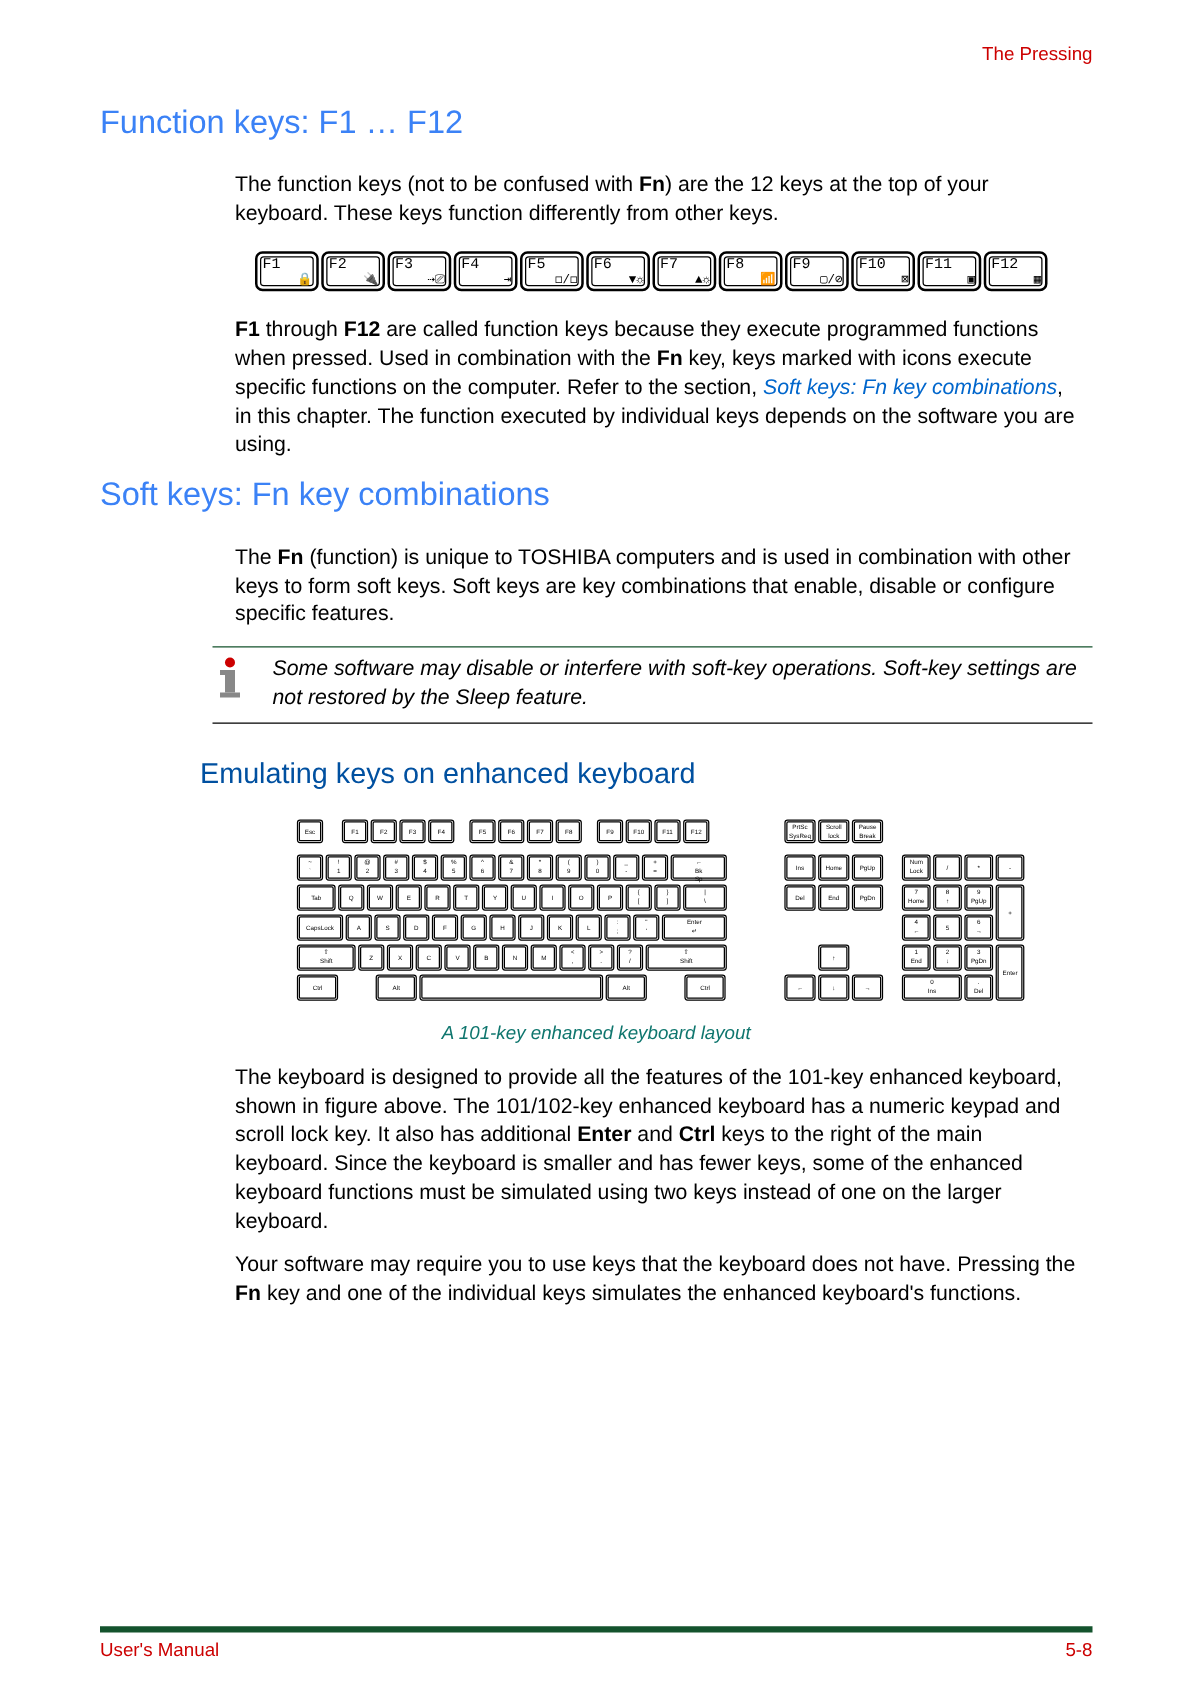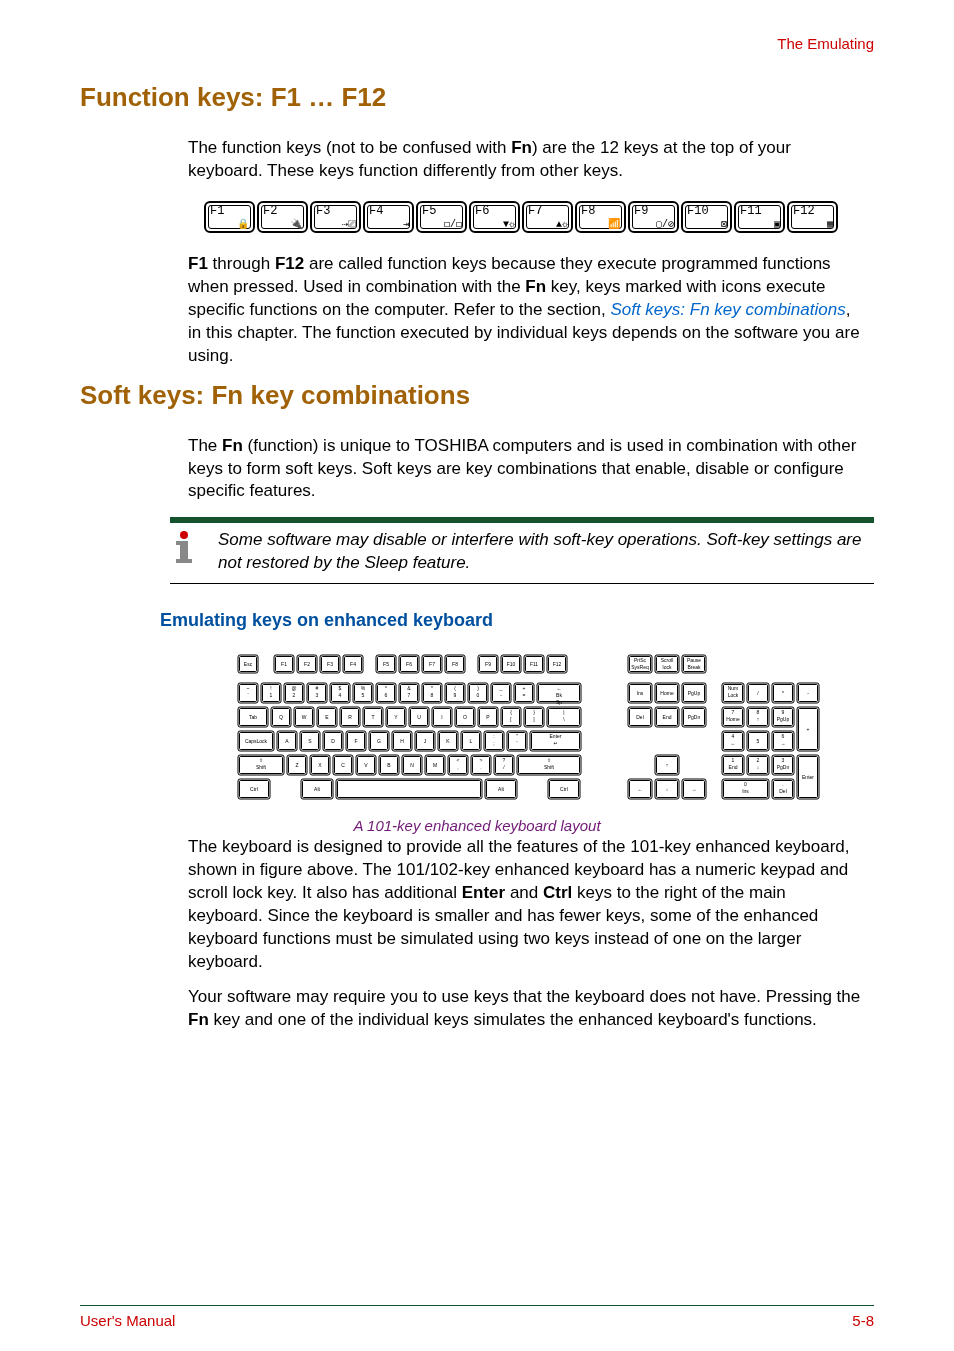--- a/index.html
+++ b/index.html
@@ -12,23 +12,23 @@
     background: #fff;
     color: #000;
   }
   .header-right {
     text-align: right;
     color: #c00;
     font-size: 15px;
     margin-bottom: 30px;
   }
   h1 {
-    color: #a16207;
+    color: #3b82f6;
     font-size: 26px;
-    font-weight: bold;
+    font-weight: normal;
     margin-bottom: 24px;
   }
   .indent-block {
     margin-left: 108px;
     margin-right: 10px;
   }
   p { font-size: 17px; line-height: 1.35; margin-bottom: 12px; }
   .link { color: #06c; font-style: italic; }
   .fkey-row {
     margin: 18px 0 20px 124px;
@@ -56,72 +56,72 @@
     top: 2px; left: 2px; right: 2px; bottom: 2px;
   }
   .fkey .glyph {
     position: absolute;
     right: 3px;
     bottom: 1px;
     font-size: 10px;
   }
   h3 {
     color: #0050a0;
-    font-size: 18px;
-    font-weight: bold;
+    font-size: 23px;
+    font-weight: normal;
     margin: 26px 0 16px 80px;
   }
   .note-row {
     display: flex;
     align-items: flex-start;
     gap: 20px;
     margin: 14px 0 10px 0;
-    border-top: 6px solid #14532d;
+    border-top: 1px solid #14532d;
     border-bottom: 1px solid #000;
     padding: 6px 0 8px 0;
     margin-left: 90px;
   }
   .note-icon {
     flex: 0 0 28px;
   }
   .note-icon svg { width: 28px; height: 36px; }
   .note-text { font-style: italic; font-size: 17px; line-height: 1.35; }
   .kb-diagram {
     margin: 18px auto 8px auto;
     display: block;
   }
   .caption {
     text-align: center;
-    color: #701a75;
+    color: #0f766e;
     font-style: italic;
     font-size: 15px;
-    margin-bottom: 2px;
+    margin-bottom: 16px;
   }
   .footer {
     position: absolute;
     bottom: 22px;
     left: 80px;
     right: 80px;
-    border-top: 1px solid #14532d;
+    border-top: 5px solid #14532d;
     padding-top: 6px;
     display: flex;
     justify-content: space-between;
     color: #c00;
     font-size: 15px;
   }
   .kb-container { margin-left: 130px; }
   .kb-key {
     stroke:#000; fill:#fff; stroke-width:1;
   }
   .kb-text { font-size: 5px; font-family: Arial; }
 </style>
 </head>
 <body>
 
-<div class="header-right">The Emulating</div>
+<div class="header-right">The Pressing</div>
 
 <h1>Function keys: F1 … F12</h1>
 
 <div class="indent-block">
   <p>
     <span>The function keys (not to be confused with </span><b>Fn</b><span>) are the 12 keys at the top of your keyboard. These keys function differently from other keys.</span>
   </p>
 </div>
 
 <div class="fkey-row" id="fkey-row">

